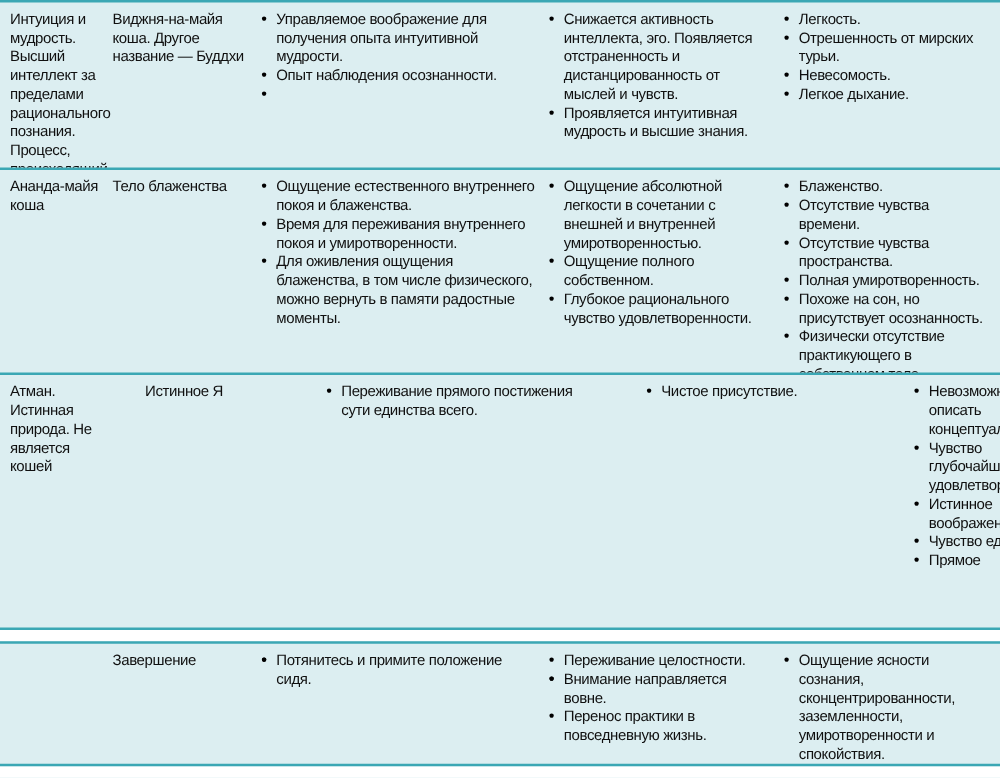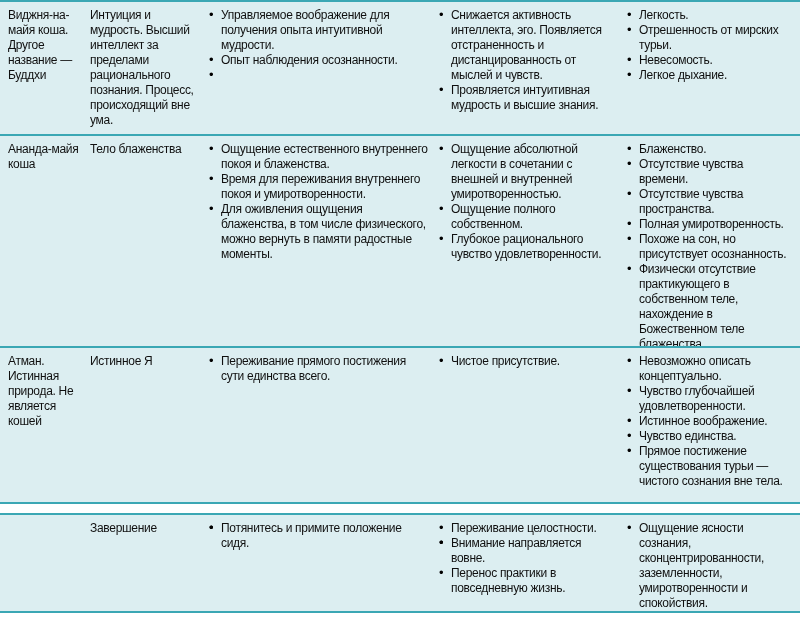--- a/index.html
+++ b/index.html
@@ -24,42 +24,42 @@
   .white-gap{height:9px;background:#ffffff;}
   .block-footer{min-height:100px;}
   .row{
     display:grid;
     grid-template-columns:82px 118px 230px 188px 1fr;
     padding:6px 6px 0 8px;
     overflow:hidden;
   }
   .row + .row{border-top:2px solid var(--accent);}
   .r1{height:132px;}
-  .r2{height:212px;}
-  .r3{height:160px;}
+  .r2{height:164px;}
+  .r3{height:160px;gap:26px;}
   .rf{min-height:96px;}
   .cell{padding-right:10px;}
   .cell.c1{padding-right:6px;}
   .cell.c5{padding-right:4px;}
   .bi{position:relative;padding-left:13px;}
   .bm{
     position:absolute;left:1px;top:-1px;
     font-size:13px;line-height:15px;color:#000;
   }
 </style>
 </head>
 <body>
 
 <div class="sheet">
 
   <section class="block block-main">
 
     <div class="row r1">
+      <div class="cell c2"><span>Интуиция и мудрость. Высший интеллект за пределами рационального познания. Процесс, происходящий вне ума.</span></div>
       <div class="cell c1"><span>Виджня-на-майя коша. Другое название — Буддхи</span></div>
-      <div class="cell c2"><span>Интуиция и мудрость. Высший интеллект за пределами рационального познания. Процесс, происходящий вне ума.</span></div>
       <div class="cell c3">
         <div class="bi"><span class="bm">•</span><span>Управляемое воображение для получения опыта интуитивной мудрости.</span></div>
         <div class="bi"><span class="bm">•</span><span>Опыт наблюдения осознанности.</span></div>
         <div class="bi"><span class="bm">•</span></div>
       </div>
       <div class="cell c4">
         <div class="bi"><span class="bm">•</span><span>Снижается активность интеллекта, эго. Появляется отстраненность и дистанцированность от мыслей и чувств.</span></div>
         <div class="bi"><span class="bm">•</span><span>Проявляется интуитивная мудрость и высшие знания.</span></div>
       </div>
       <div class="cell c5">

